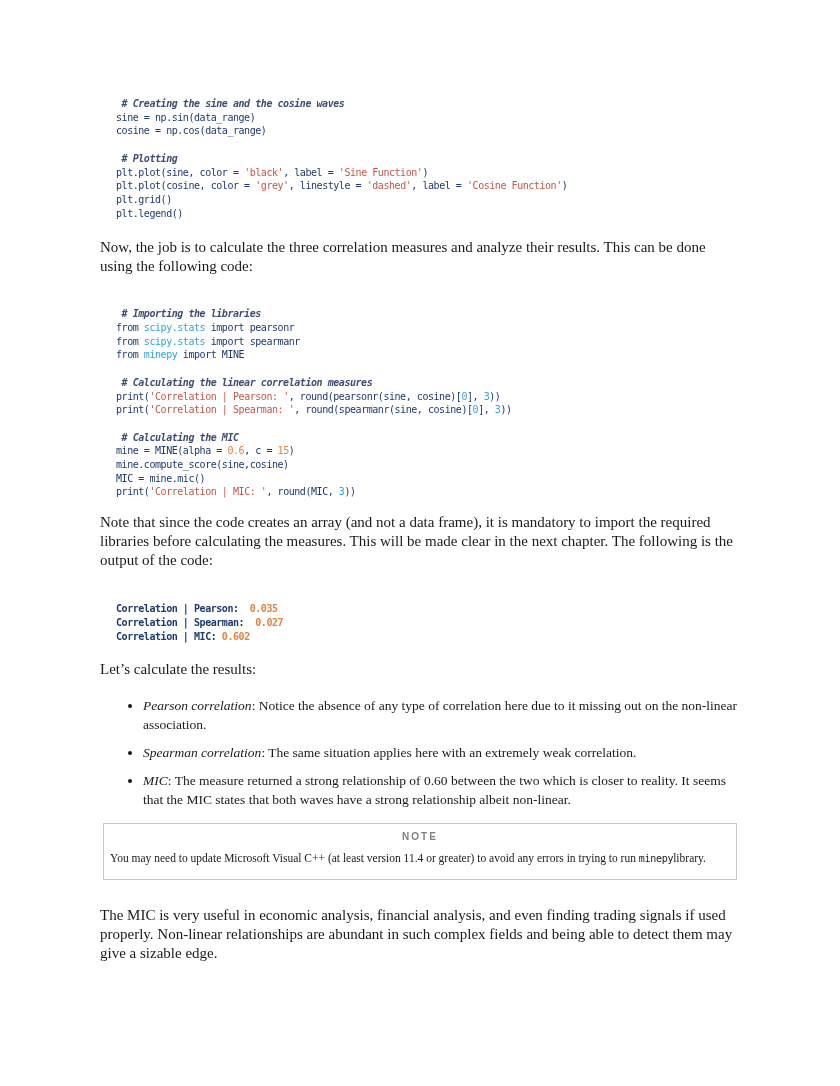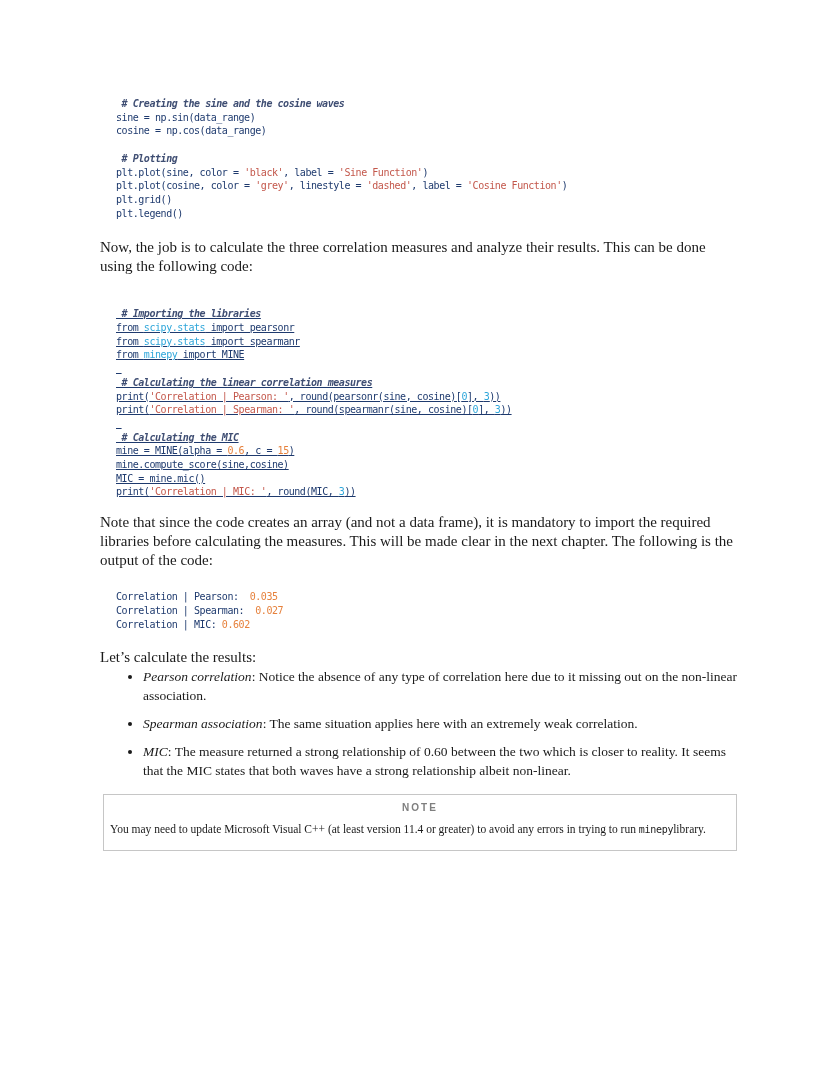--- a/index.html
+++ b/index.html
@@ -22,25 +22,25 @@
   }
   .code-line{white-space:pre;min-height:13.7px;}
   .tok-code{color:var(--code);}
   .tok-comment{color:var(--comment);font-style:italic;font-weight:bold;}
   .tok-string{color:var(--string);text-align:center;}
   .tok-module{color:var(--module);}
   .tok-numorange{color:var(--numorange);}
   .tok-numcyan{color:var(--numcyan);}
   p.body{margin:0;font-size:15px;line-height:19px;color:var(--body);}
   #para-intro{margin-top:18px;}
-  #code-correlations{margin-top:31px;text-decoration:underline;}
+  #code-correlations{margin-top:31px;}
   #para-note-array{margin-top:14px;}
-  #code-output{margin-top:20px;}
+  #code-output{margin-top:32px;font-weight:bold;}
   #para-interpret{margin-top:17px;}
-  ul.interpret{margin:0 0 0 0;padding:0 0 0 43px;list-style:disc;}
+  ul.interpret{margin:17px 0 0 0;padding:0 0 0 43px;list-style:disc;}
   ul.interpret li{
     margin:0 0 9px 0;font-size:13.5px;line-height:19px;color:var(--body);
   }
   ul.interpret li:last-child{margin-bottom:0;}
   .lead-italic{font-style:italic;}
   .note{
     margin:14px 3px 0 3px;border:1px solid var(--note_border);
     padding:7px 6px 13px 6px;background:#ffffff;
   }
   .note-title{
@@ -69,28 +69,29 @@
 
   <div class="codeblock" id="code-output"><div class="code-line"><span class="tok-code">Correlation | Pearson:  </span><span class="tok-numorange">0.035</span></div><div class="code-line"><span class="tok-code">Correlation | Spearman:  </span><span class="tok-numorange">0.027</span></div><div class="code-line"><span class="tok-code">Correlation | MIC: </span><span class="tok-numorange">0.602</span></div></div>
 
   <p class="body" id="para-interpret">Let’s calculate the results:</p>
 
   <ul class="interpret">
     <li>
       <span class="lead-italic">Pearson correlation</span><span>: Notice the absence of any type of correlation here due to it missing out on the non-linear association.</span>
     </li>
     <li>
-      <span class="lead-italic">Spearman association</span><span>: The same situation applies here with an extremely weak correlation.</span>
+      <span class="lead-italic">Spearman correlation</span><span>: The same situation applies here with an extremely weak correlation.</span>
     </li>
     <li>
       <span class="lead-italic">MIC</span><span>: The measure returned a strong relationship of 0.60 between the two which is closer to reality. It seems that the MIC states that both waves have a strong relationship albeit non-linear.</span>
     </li>
   </ul>
 
   <div class="note">
     <div class="note-title">NOTE</div>
     <div class="note-body">
       <span>You may need to update Microsoft Visual C++ (at least version 11.4 or greater) to avoid any errors in trying to run </span><span class="inline-mono">minepy</span><span>library.</span>
     </div>
   </div>
 
+  <p class="body" id="para-final">The MIC is very useful in economic analysis, financial analysis, and even finding trading signals if used properly. Non-linear relationships are abundant in such complex fields and being able to detect them may give a sizable edge.</p>
 
 </div>
 
 </body></html>

